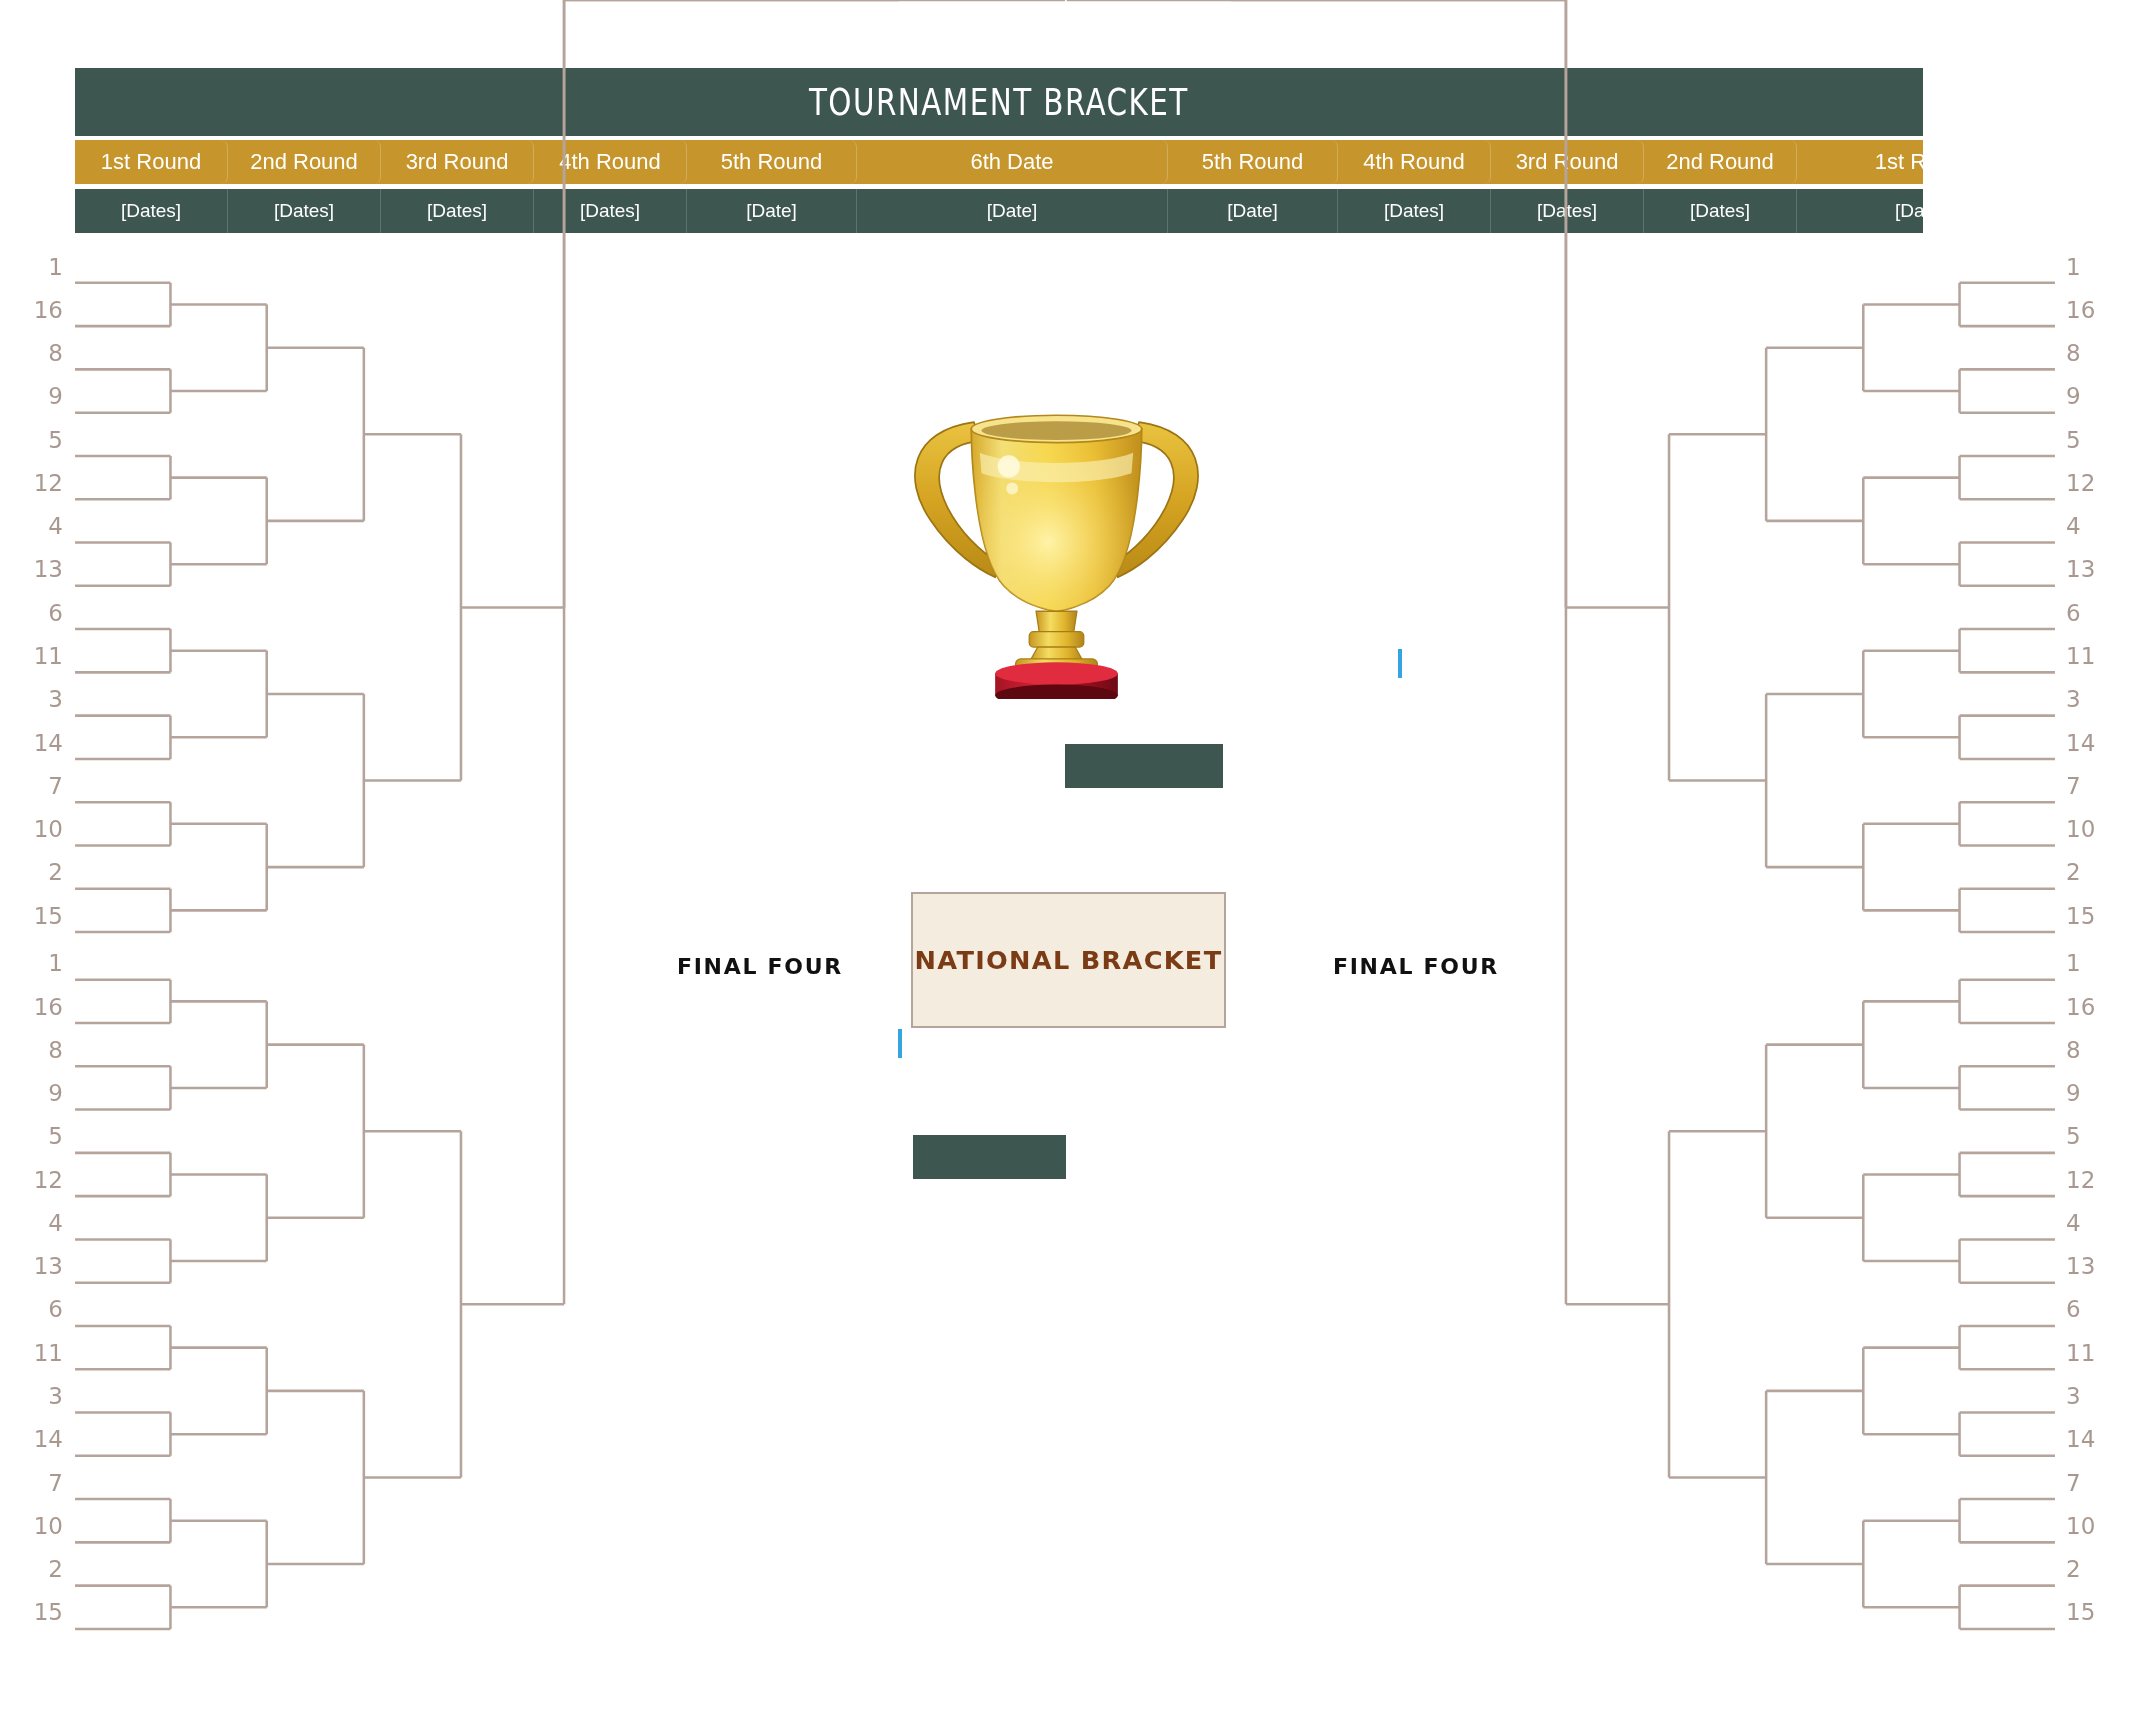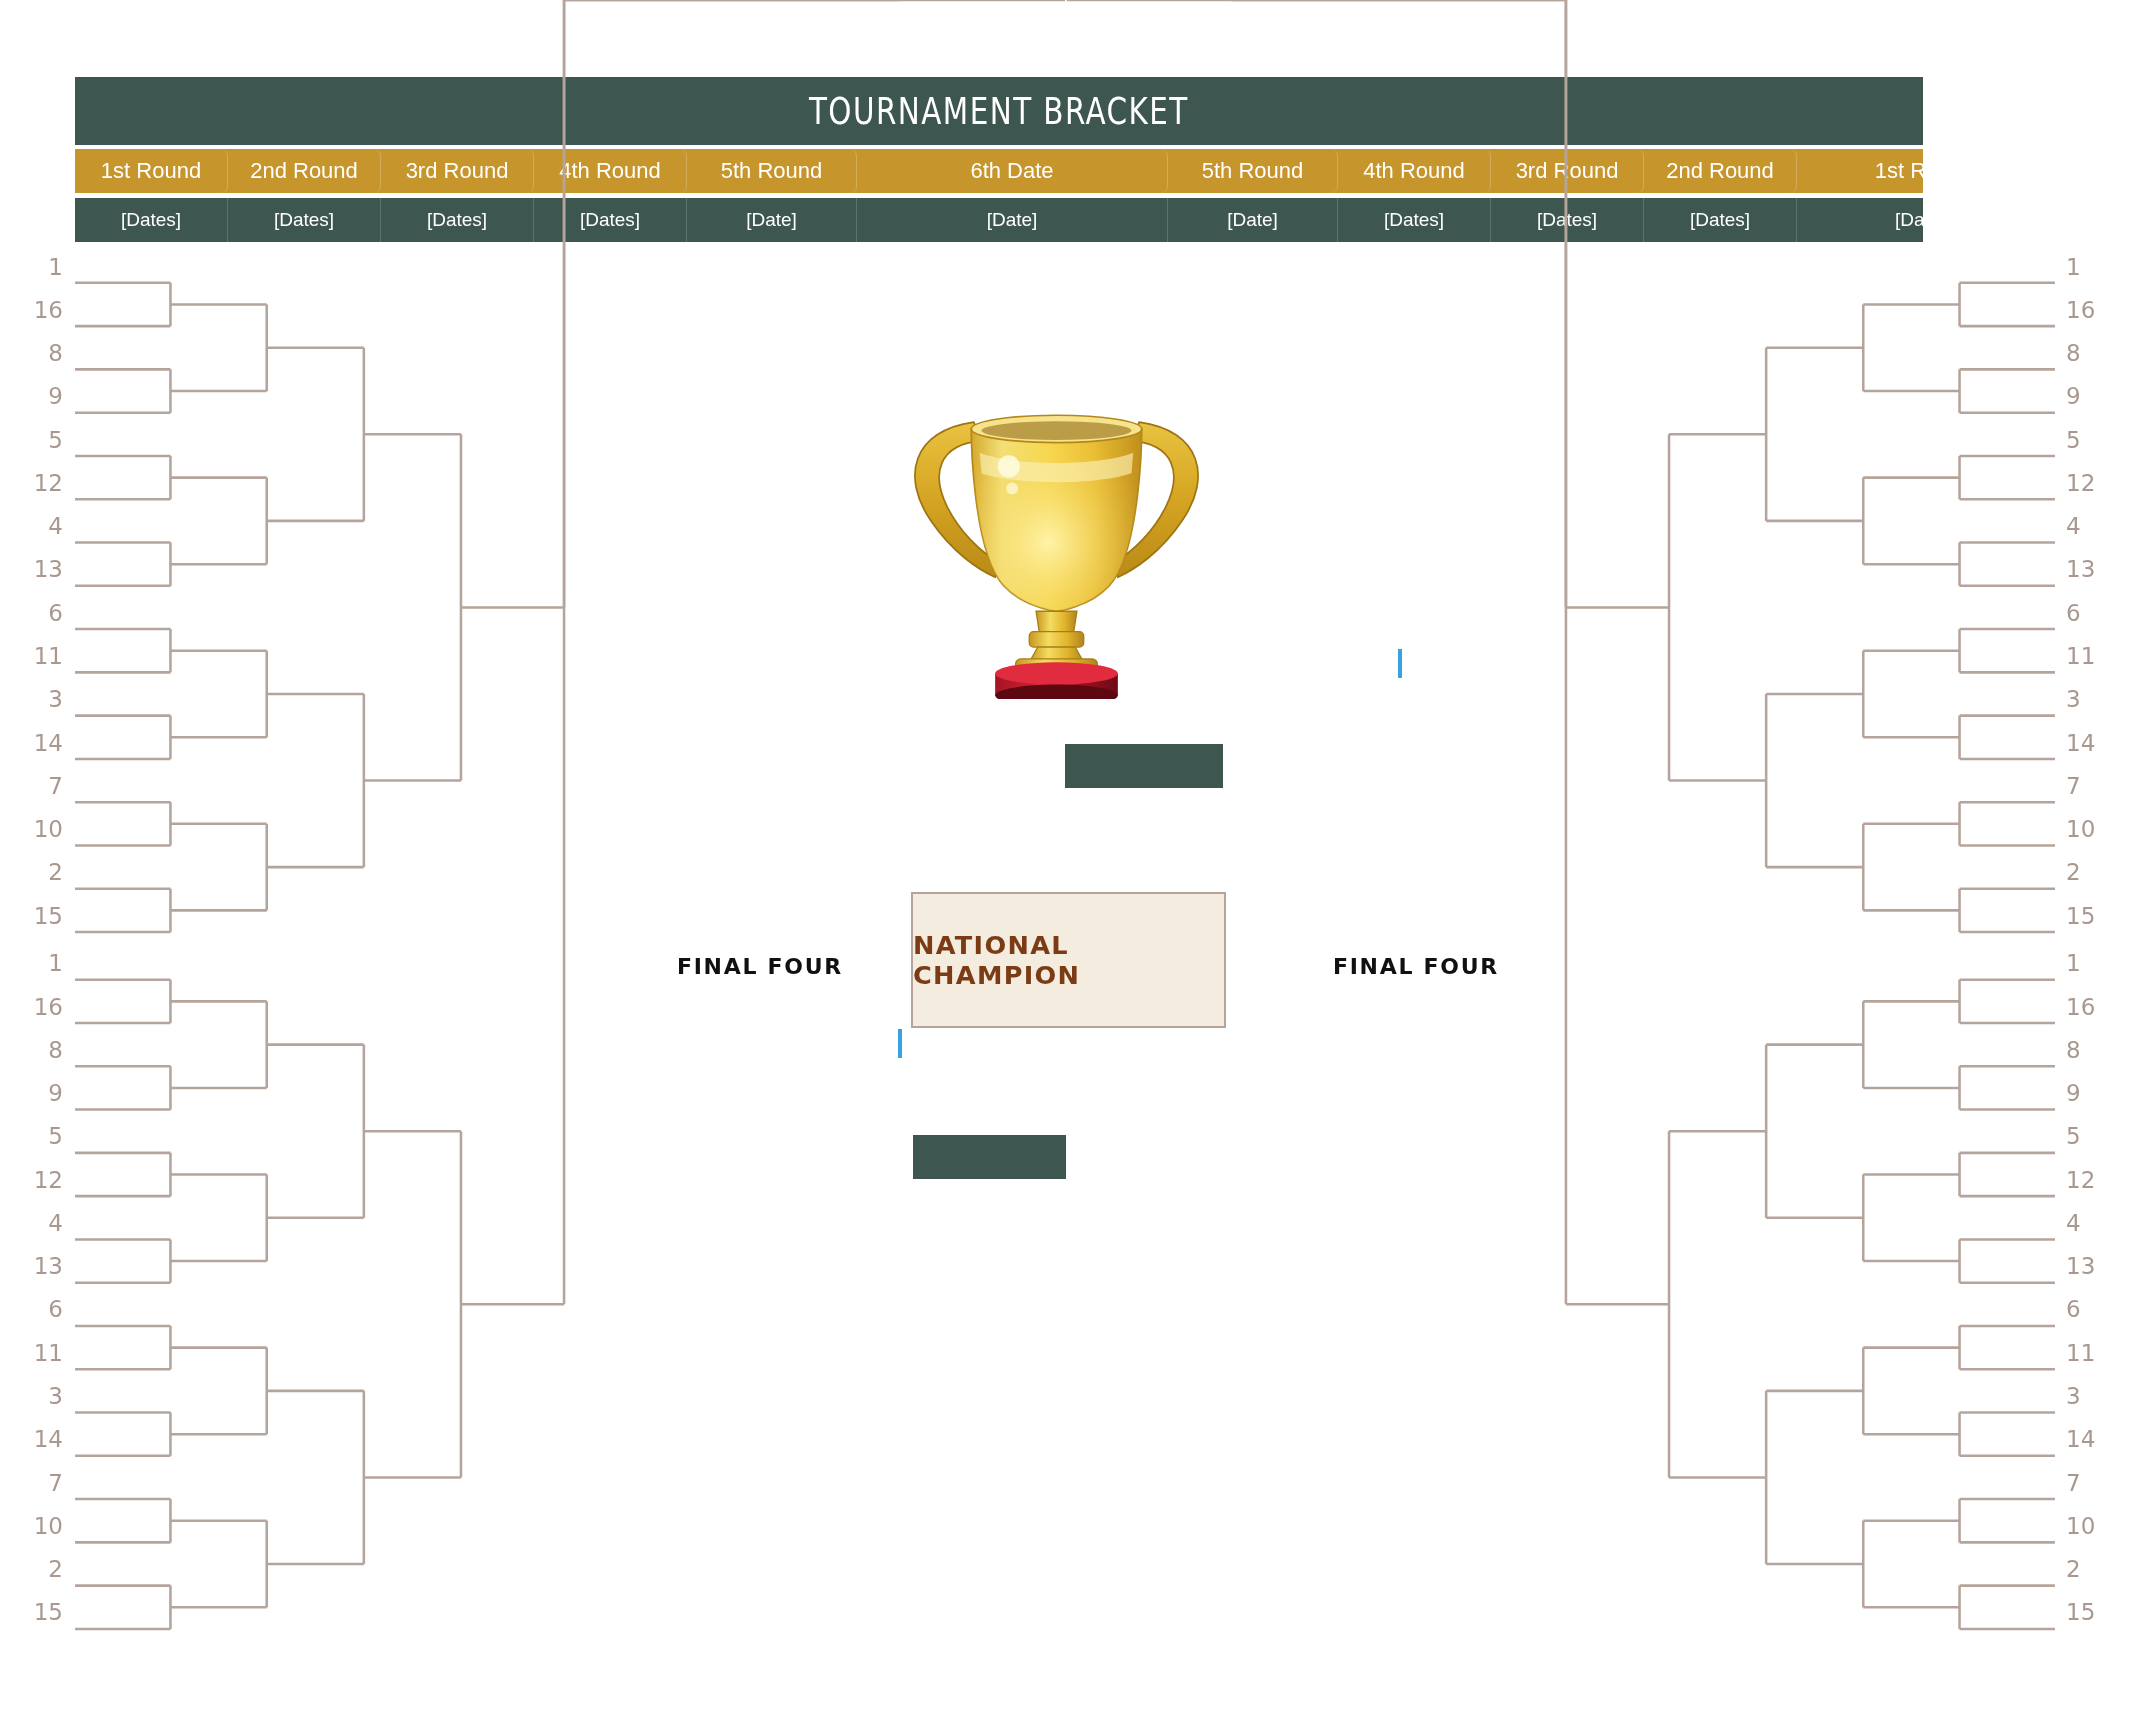--- a/index.html
+++ b/index.html
@@ -1,19 +1,19 @@
 <!DOCTYPE html>
 <html style="font-size:13.6px"><head>
 <meta charset="utf-8">
 <style>
   html,body{margin:0;padding:0;background:#ffffff;}
   body{width:2130px;height:1732px;font-family:"Liberation Sans",sans-serif;position:relative;overflow:hidden;}
 
   
-  #header-wrap{position:absolute;left:75px;top:77px;width:1848px;}
+  #header-wrap{position:absolute;left:75px;top:68px;width:1848px;}
   #title-bar{height:68px;background:#3d5750;color:#ffffff;display:flex;align-items:center;justify-content:center;}
   #title-text{font-size:38px;letter-spacing:1.7px;font-weight:400;font-family:"DejaVu Sans Condensed","Liberation Sans",sans-serif;transform:scaleX(.86);}
   #rounds-bar{height:44px;background:#c6952c;display:flex;margin-top:4.3px;}
   #dates-bar{height:44px;background:#3d5750;display:flex;margin-top:4.3px;}
   .rcell{color:#ffffff;font-size:22px;display:flex;align-items:center;justify-content:center;border-right:1.7px solid rgba(255,255,255,.22);box-sizing:border-box;border-radius:7px;}
   .rcell:last-child{border-right:none;}
   .dcell{color:#ffffff;font-size:19px;display:flex;align-items:center;justify-content:center;border-right:1.7px solid rgba(255,255,255,.16);box-sizing:border-box;}
   .dcell:last-child{border-right:none;}
 
   
@@ -339,21 +339,21 @@
     <div class="seed right" style="top: 1601px; left: 2066px;">15</div>
   </div>
 
 <div class="ff-label" id="ff-left" style="left:677px;top:954px;">FINAL FOUR</div>
 <div class="ff-label" id="ff-right" style="left:1333px;top:954px;">FINAL FOUR</div>
 
 <div class="green-slot" id="green-top"></div>
 <div class="green-slot" id="green-bottom"></div>
 
 <div id="champ-box">
-  <span id="champ-text">NATIONAL CHAMPION</span>
+  <span id="champ-text">NATIONAL BRACKET</span>
 </div>
 
 <div class="blue-mark" id="blue-left"></div>
 <div class="blue-mark" id="blue-right"></div>
 
 <svg id="trophy" viewBox="0 0 400 365">
   <defs>
     <linearGradient id="cupG" x1="0" y1="0" x2="1" y2="0">
       <stop offset="0" stop-color="#d6a92b"></stop>
       <stop offset="0.18" stop-color="#f3e07a"></stop>

